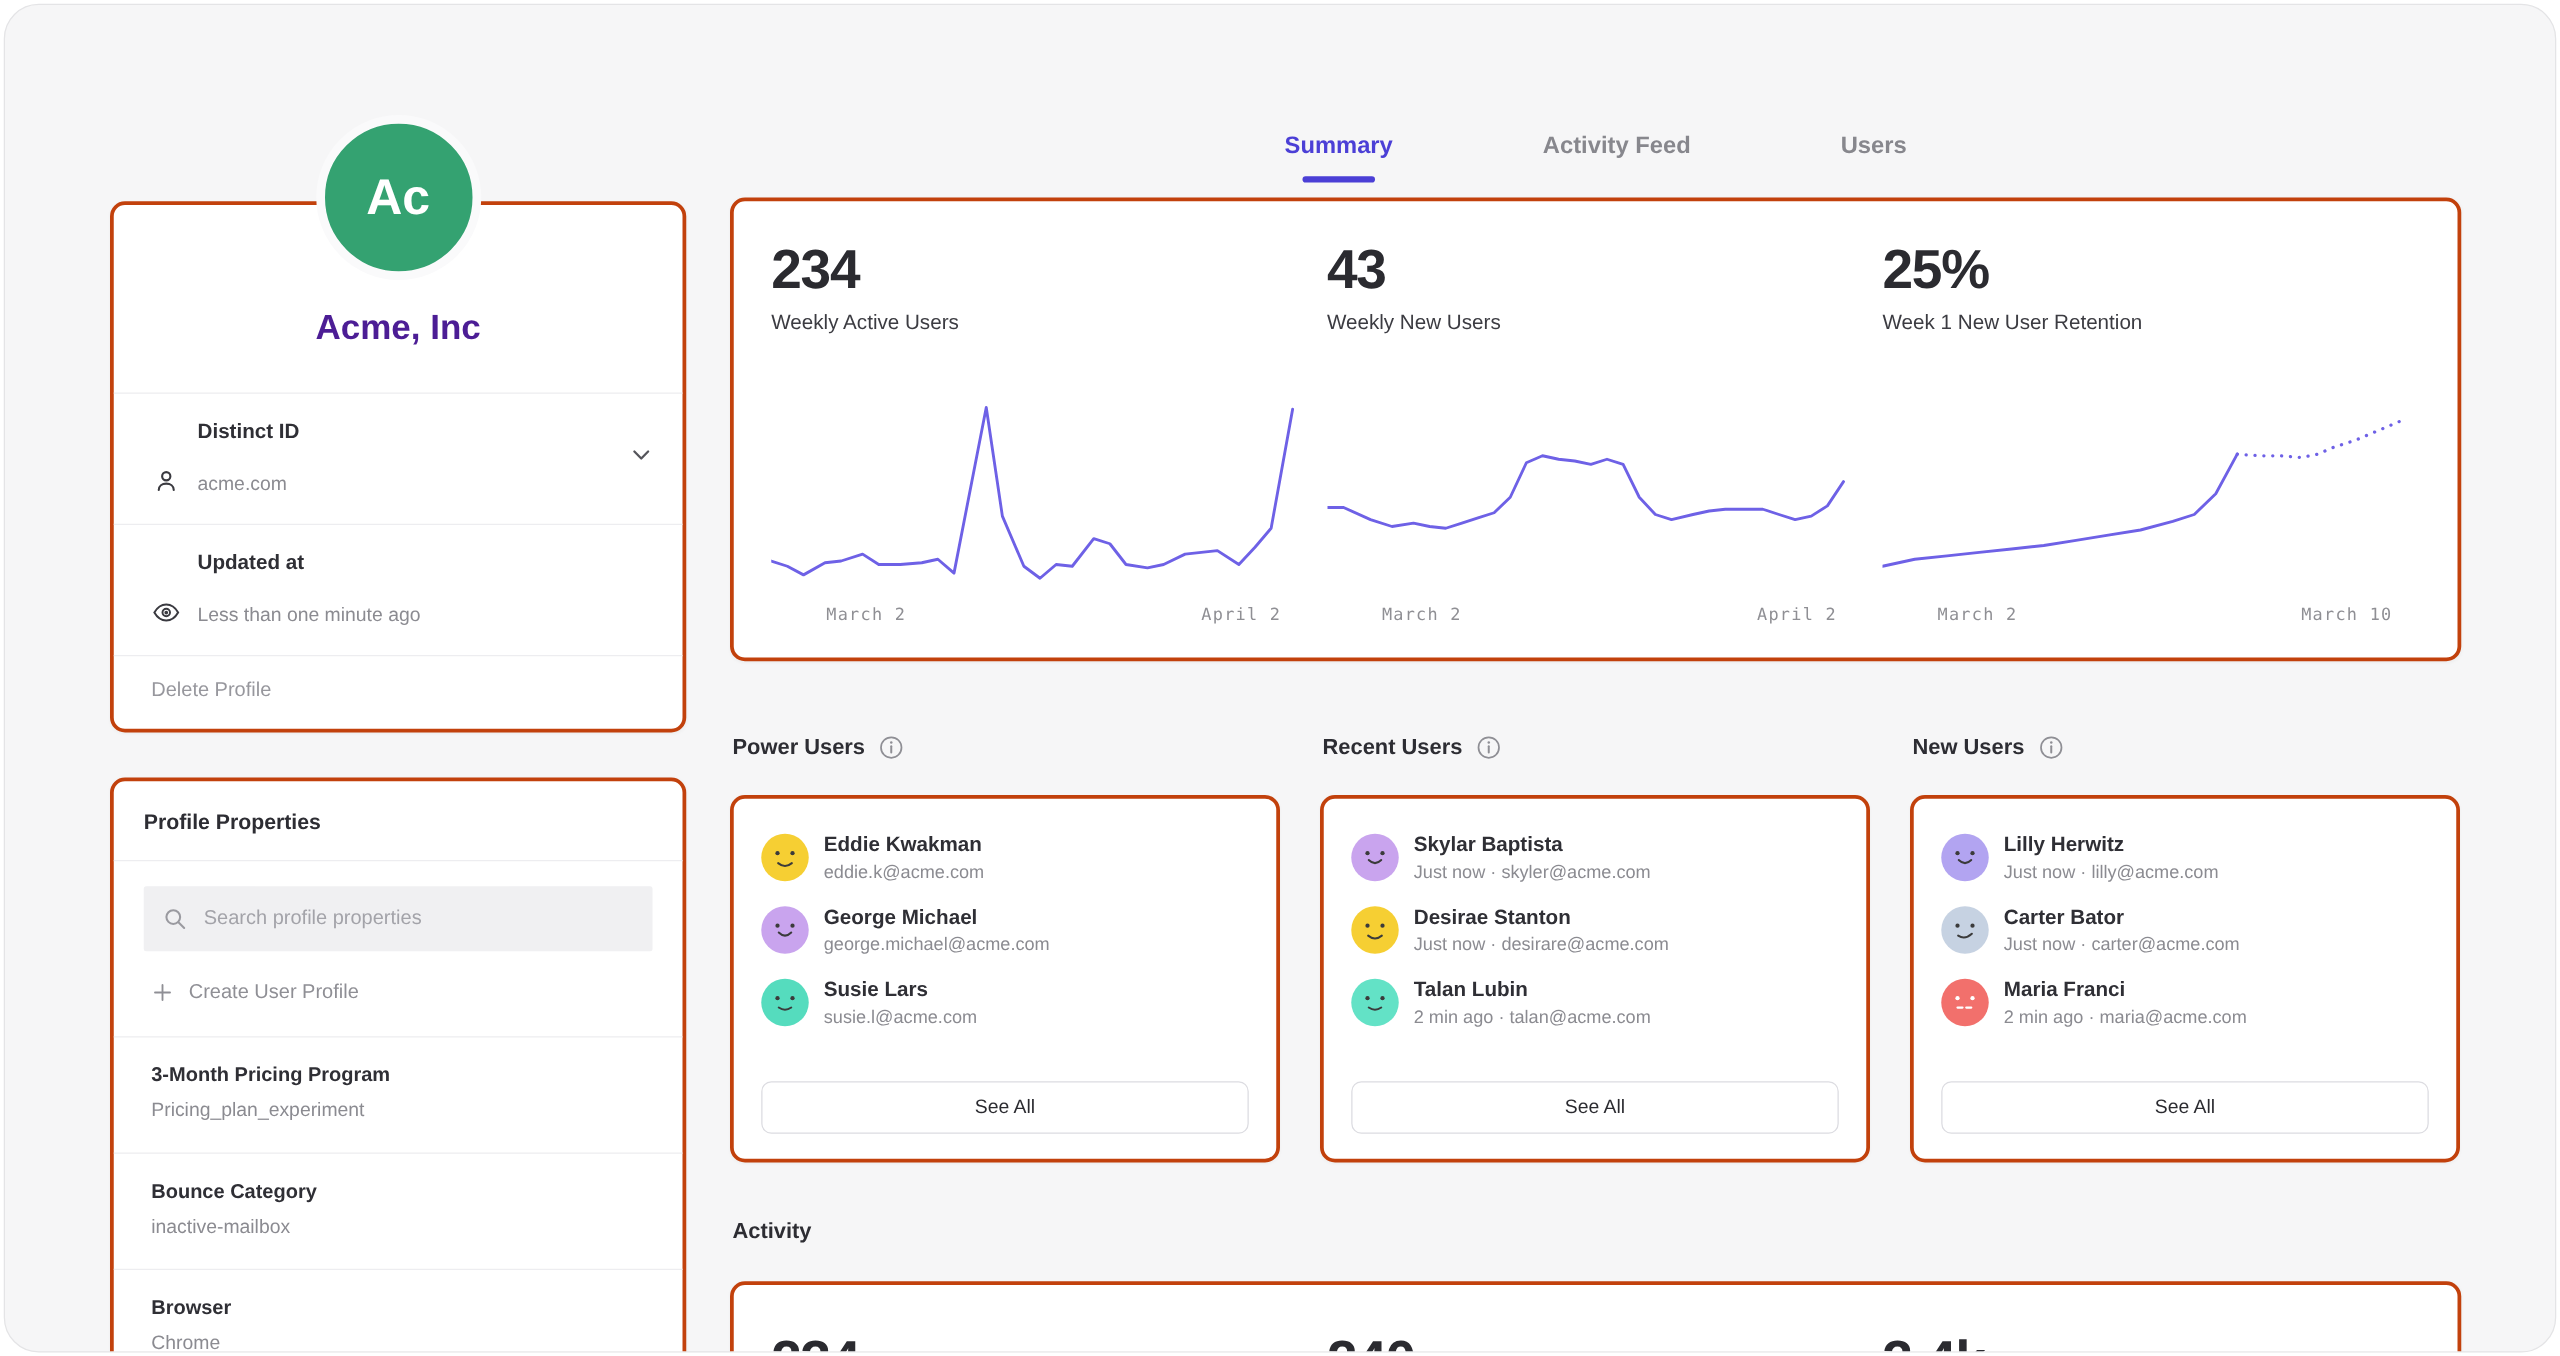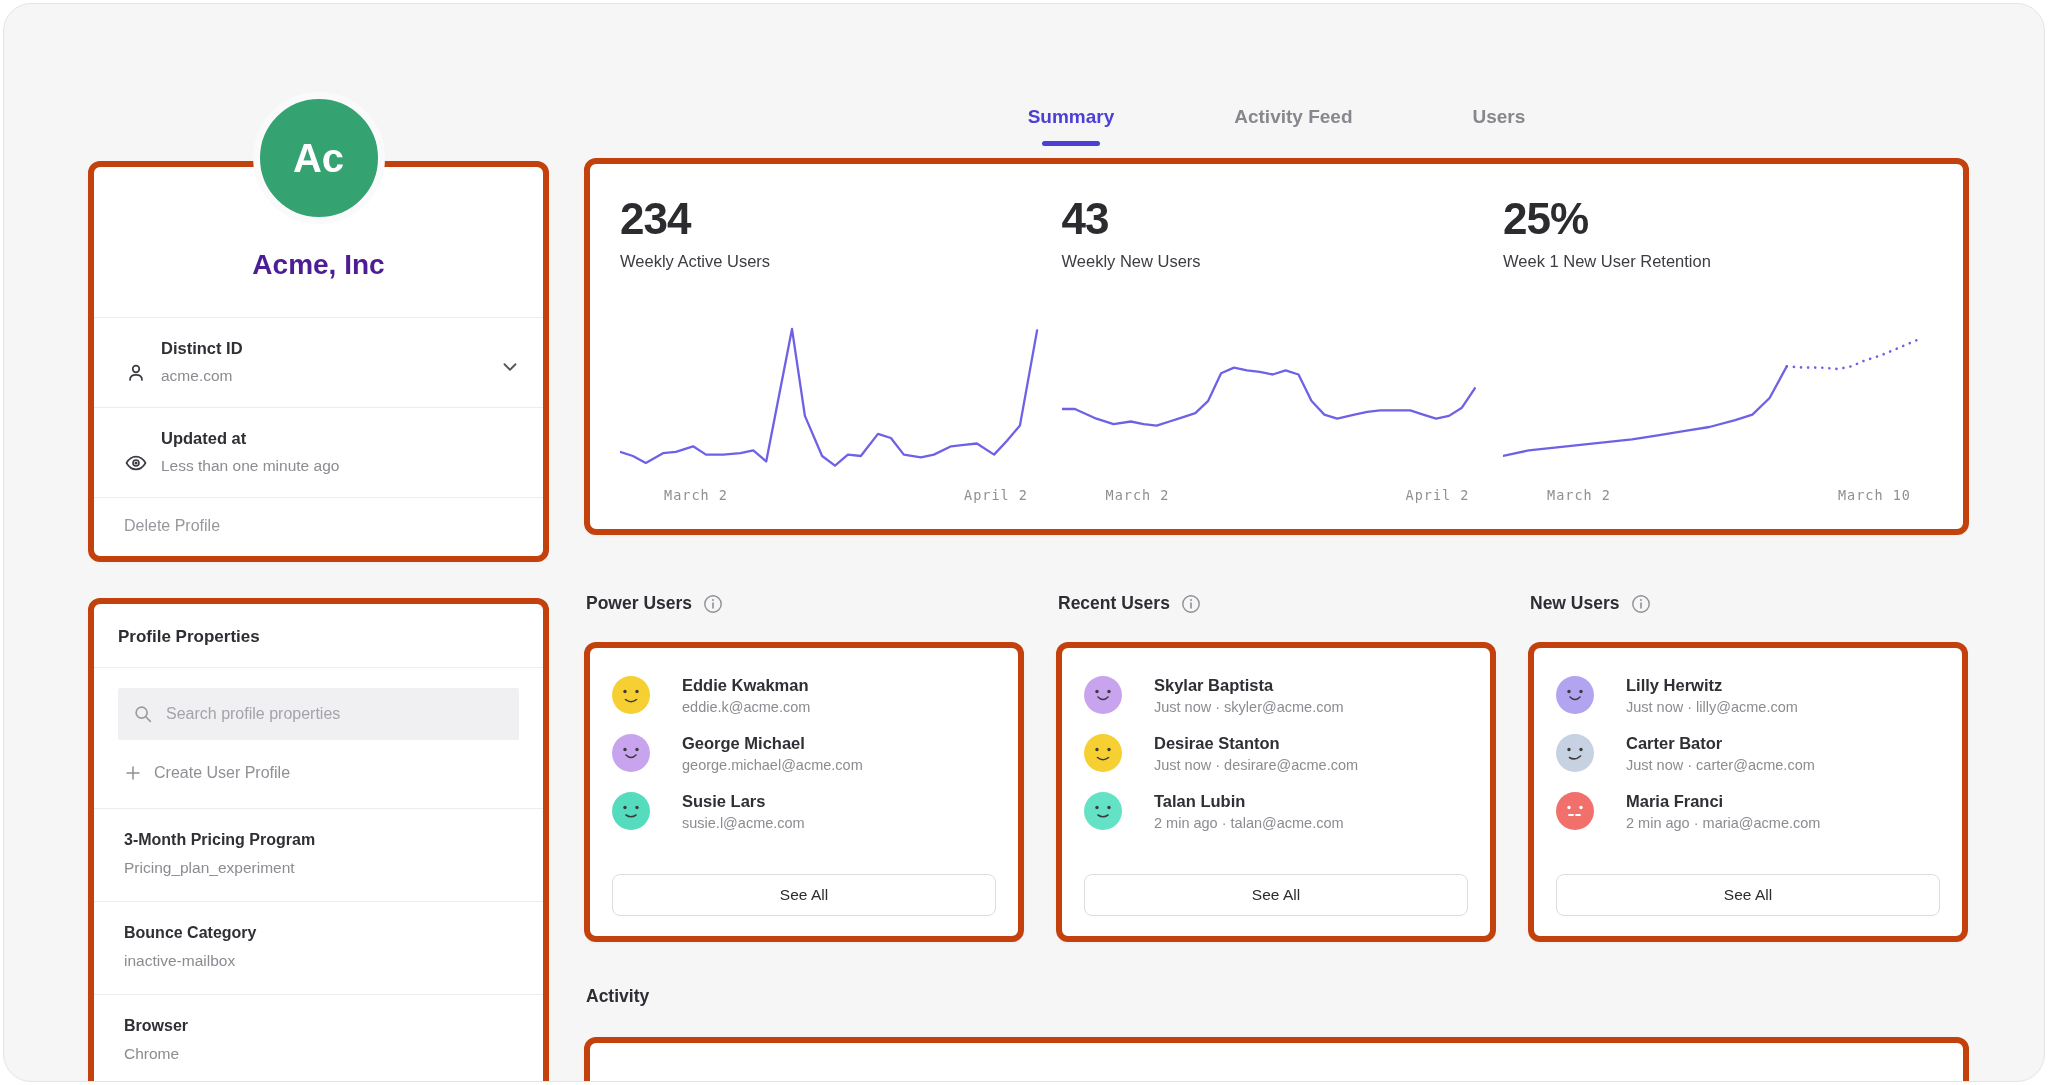--- a/index.html
+++ b/index.html
@@ -9,28 +9,28 @@
     background:#f6f6f7; border:1px solid #e4e4e6; border-radius:28px; overflow:hidden;
   }
   
   .sidebar { position:absolute; left:84px; top:0; width:461px; }
   .company-avatar {
     position:absolute; left:50%; transform:translateX(-50%); top:88px;
     width:132px; height:132px; border-radius:50%;
     border:7px solid #fafafb; display:flex; align-items:center; justify-content:center;
     color:#ffffff; font-size:40px; font-weight:700; z-index:3;
   }
-  .card { background:#ffffff; border-radius:12px; border:6px solid #c2410c; box-shadow:0 1px 3px rgba(25,25,35,.04); }
+  .card { background:#ffffff; border-radius:12px; border:3px solid #c2410c; box-shadow:0 1px 3px rgba(25,25,35,.04); }
   .profile-card { margin-top:157px; }
   .company-name { text-align:center; padding:82px 20px 36px; font-size:28px; font-weight:700; color:#4c1d95; }
   .field-row { border-top:1px solid #ededf0; padding:21px 24px 22px 30px; display:flex; align-items:flex-end; position:relative; }
   .field-icon { width:24px; height:24px; margin-top:1px; flex:0 0 24px; }
   .field-texts { margin-left:13px; }
   .field-label { font-size:16.5px; font-weight:700; color:#2f2f35; }
-  .field-value { font-size:15.5px; color:#8b8b91; margin-top:9px; }
+  .field-value { font-size:15.5px; color:#8b8b91; margin-top:24px; }
   .chevron { position:absolute; right:22px; top:38px; cursor:pointer; }
   .delete-row { border-top:1px solid #ededf0; padding:19px 24px 21px 30px; font-size:16px; color:#97979d; cursor:pointer; }
   .props-card { margin-top:36px; padding-bottom:4px; }
   .props-title { padding:23px 24px 20px; font-size:17px; font-weight:700; color:#2d2d33; }
   .props-search-wrap { border-top:1px solid #ededf0; padding:20px 24px 0; }
   .props-search { width:100%; height:52px; background:#f0f0f2; border:none; border-radius:2px;
     padding:0 16px 0 48px; font-size:16px; color:#3a3a40; font-family:"Liberation Sans",sans-serif; outline:none; }
   .props-search::placeholder { color:#a3a3a9; }
   .search-icon { position:absolute; margin:15px 0 0 14px; }
   .create-row { display:flex; align-items:center; gap:12px; padding:24px 24px 26px 30px; color:#8f8f95; font-size:16px; cursor:pointer; }
@@ -49,21 +49,21 @@
   .stat-label { font-size:16.5px; color:#3c3c42; margin-top:8px; }
   .sparkline { display:block; width:430px; height:150px; margin-top:52px; }
   .axis-row { display:flex; justify-content:space-between; padding:0 22px 0 44px; margin-top:14px;
     font-family:"DejaVu Sans Mono", monospace; font-size:13.5px; letter-spacing:1px; color:#8f8f94; }
   .sections-row { margin-top:58px; display:flex; gap:32px; }
   .user-section { width:440px; }
   .section-header { display:flex; align-items:center; gap:11px; padding-left:2px; }
   .section-title { font-size:17.5px; font-weight:700; color:#2d2d33; }
   .info-icon { cursor:pointer; display:inline-flex; }
   .user-card { margin-top:28px; padding:28px 22px 20px; }
-  .user-row { display:flex; align-items:flex-start; gap:32px; margin-bottom:19px; cursor:pointer; }
+  .user-row { display:flex; align-items:flex-start; gap:12px; margin-bottom:19px; cursor:pointer; }
   .u-avatar { width:38px; height:38px; border-radius:50%; flex:0 0 38px; }
   .u-name { font-size:16.5px; font-weight:700; color:#2f2f35; }
   .u-sub { font-size:14.5px; color:#8b8b91; margin-top:4px; }
   .see-all { width:100%; height:42px; margin-top:24px; background:#ffffff; border:1px solid #dcdce1; border-radius:8px;
     font-size:15.5px; color:#2b2b30; font-family:"Liberation Sans",sans-serif; cursor:pointer; }
   .activity-title { margin-top:44px; font-size:17.5px; font-weight:700; color:#2d2d33; padding-left:2px; }
   .activity-card { margin-top:30px; padding:36px 30px; display:flex; justify-content:space-between; height:220px; }
 </style>
 </head>
 <body>

